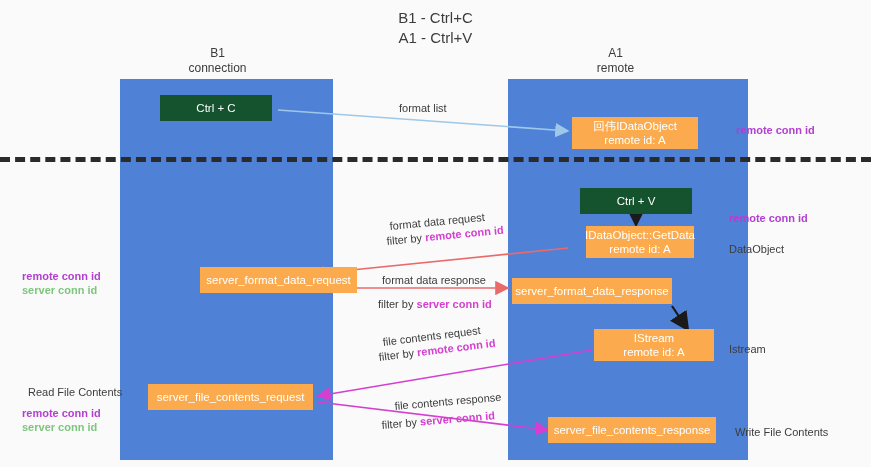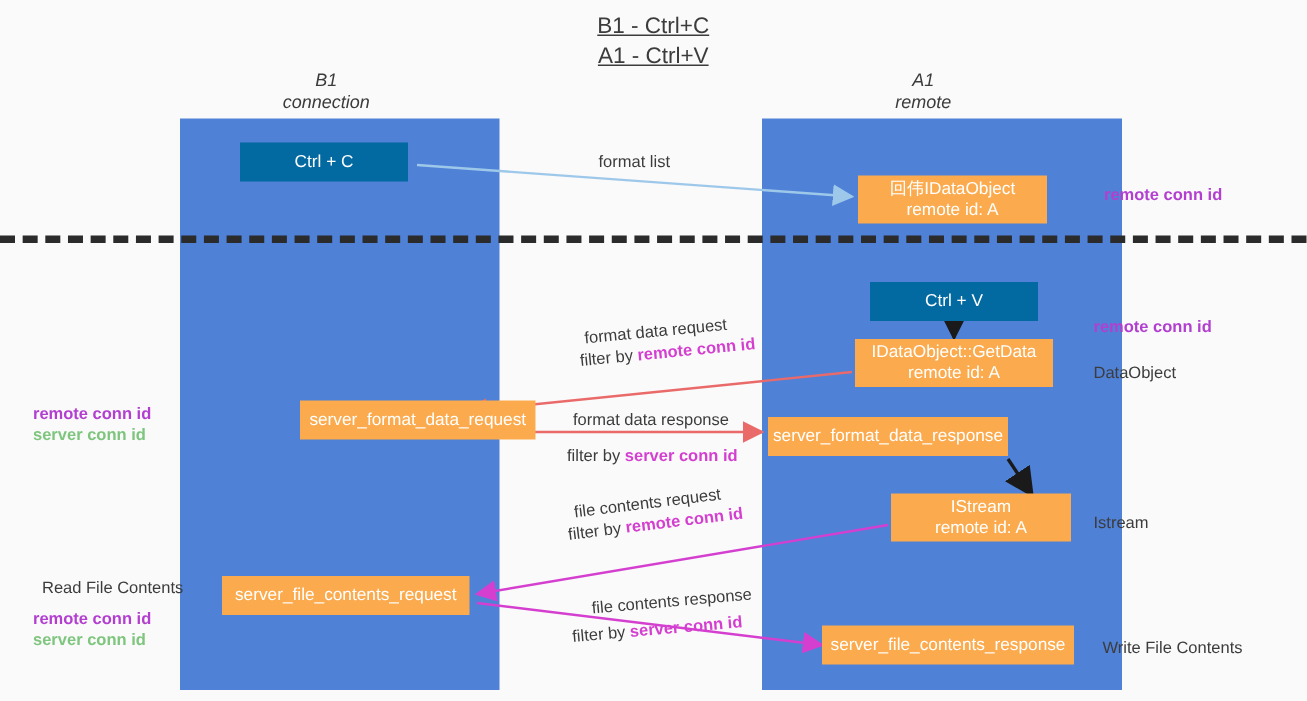--- a/index.html
+++ b/index.html
@@ -32,31 +32,29 @@
   
   .title {
     position: absolute;
     left: 0;
     top: 8px;
     width: 871px;
     text-align: center;
     font-size: 15px;
     line-height: 20px;
     color: #3c3c3c;
-    text-decoration: underline;
   }
 
   
   .col-head {
     position: absolute;
     text-align: center;
     font-size: 12px;
     line-height: 15px;
     color: #3c3c3c;
-    font-style: italic;
   }
 
   
   .lane {
     position: absolute;
     background: #4f81d7;
   }
 
   
   .node {
@@ -64,21 +62,21 @@
     box-sizing: border-box;
     display: flex;
     flex-direction: column;
     align-items: center;
     justify-content: center;
     text-align: center;
     color: #ffffff;
     font-size: 11.5px;
     line-height: 14px;
   }
-  .node.green { background: #0369a1; }
+  .node.green { background: #14532d; }
   .node.orange { background: #fbab4e; }
   .node .l2 { display: block; text-align: right; }
 
   
   .elabel {
     position: absolute;
     font-size: 11px;
     line-height: 15px;
     color: #3c3c3c;
     white-space: nowrap;
@@ -166,21 +164,21 @@
 
   <div class="node orange" style="left:572px; top:117px; width:126px; height:32px;">
     <span>回伟IDataObject</span>
     <span class="l2">remote id: A</span>
   </div>
 
   <div class="node green" style="left:580px; top:172px; width:112px; height:26px;margin-top:16px;">
     <span>Ctrl + V</span>
   </div>
 
-  <div class="node orange" style="left:570px; top:226px; width:132px; height:32px;">
+  <div class="node orange" style="left:586px; top:226px; width:108px; height:32px;">
     <span>IDataObject::GetData</span>
     <span class="l2">remote id: A</span>
   </div>
 
   <div class="node orange" style="left:152px; top:267px; width:157px; height:26px;margin-left:48px;">
     <span>server_format_data_request</span>
   </div>
 
   <div class="node orange" style="left:512px; top:278px; width:160px; height:26px;">
     <span>server_format_data_response</span>

